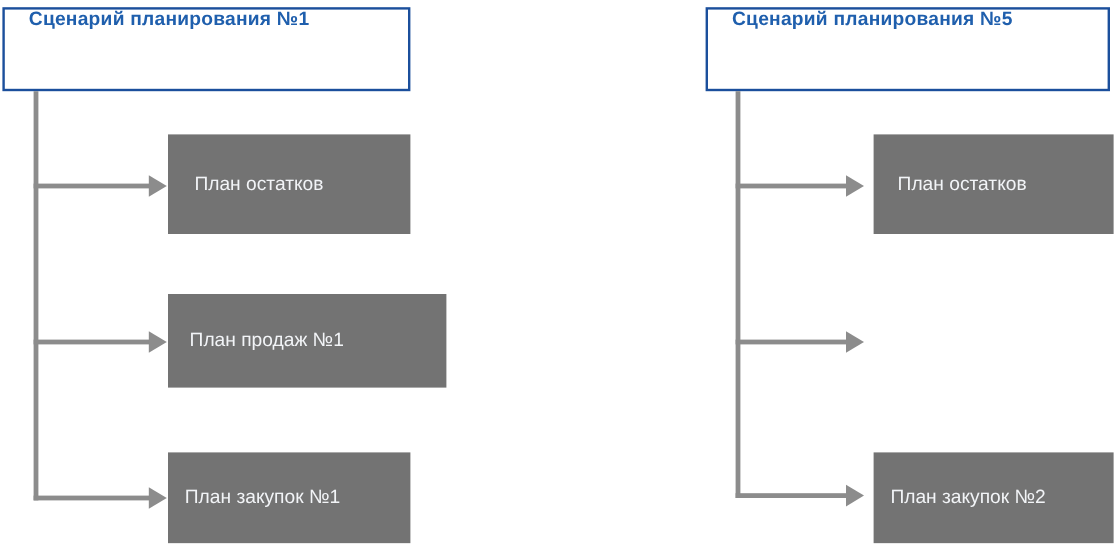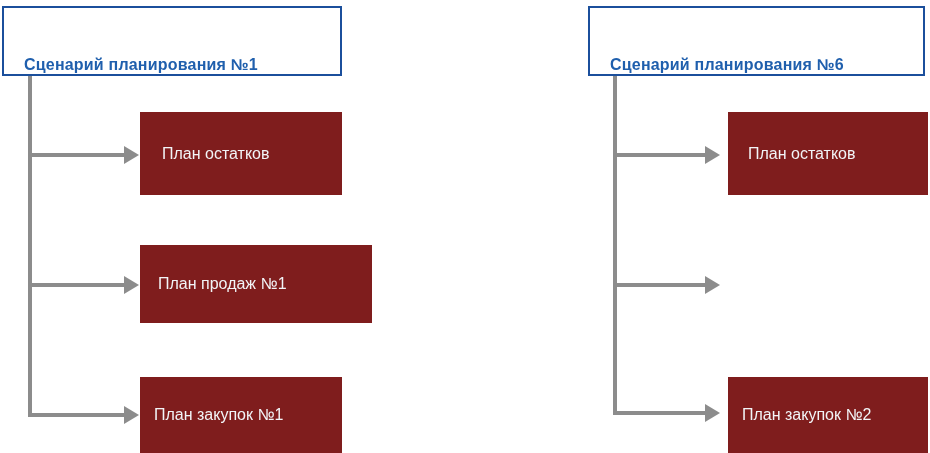--- a/index.html
+++ b/index.html
@@ -14,33 +14,33 @@
     background: #ffffff;
     font-family: "Liberation Sans", sans-serif;
     overflow: hidden;
   }
   .scenario-box {
     position: absolute;
     box-sizing: border-box;
     border: 2px solid #1b4f9c;
     background: #ffffff;
     display: flex;
-    align-items: flex-end;
+    align-items: flex-start;
   }
   .scenario-label {
     color: #1f5fad;
     font-size: 16px;
     font-weight: bold;
     letter-spacing: 0.2px;
     white-space: nowrap;
   }
   .plan-box {
     position: absolute;
     box-sizing: border-box;
-    background: #7f1d1d;
+    background: #737373;
     display: flex;
     align-items: center;
   }
   .plan-label {
     color: #f2f4f7;
     font-size: 16px;
     white-space: nowrap;
   }
   .conn-v {
     position: absolute;
@@ -87,21 +87,21 @@
 
   <div class="plan-box" style="left:140px; top:245px; width:232px; height:78px;">
     <span class="plan-label" style="margin-left:18px;">План продаж №1</span>
   </div>
 
   <div class="plan-box" style="left:140px; top:377px; width:202px; height:76px;">
     <span class="plan-label" style="margin-left:14px;">План закупок №1</span>
   </div>
 
   <div class="scenario-box" style="left:588px; top:6px; width:337px; height:70px;">
-    <span class="scenario-label" style="margin-left:20px;">Сценарий планирования №6</span>
+    <span class="scenario-label" style="margin-left:20px;">Сценарий планирования №5</span>
   </div>
 
   <div class="conn-v" style="left:613px; top:76px; height:339px;"></div>
 
   <div class="conn-h" style="left:613px; top:153px; width:92px;"></div>
   <div class="arrow-head" style="left:705px; top:146px;"></div>
 
   <div class="conn-h" style="left:613px; top:283px; width:92px;"></div>
   <div class="arrow-head" style="left:705px; top:276px;"></div>
 

